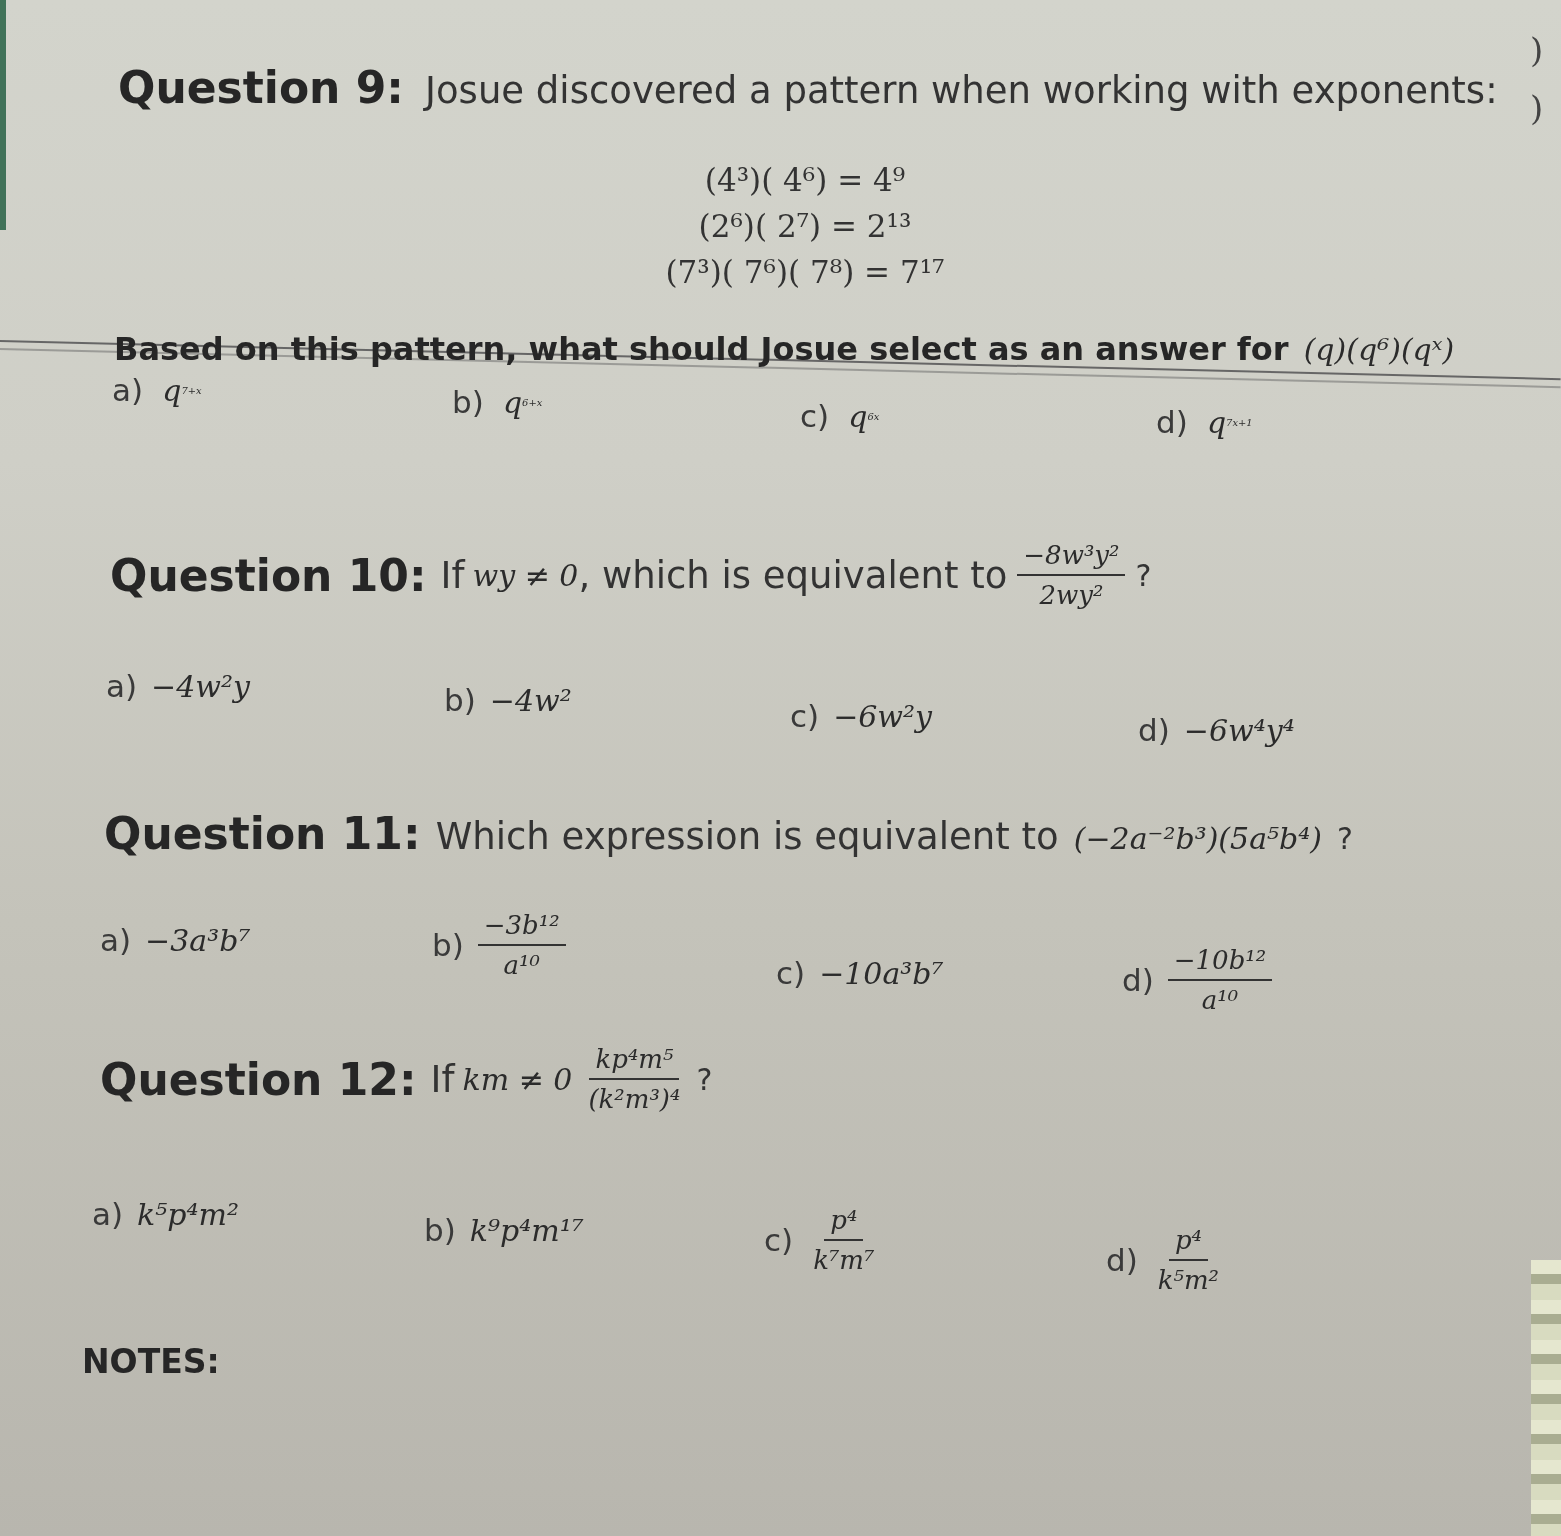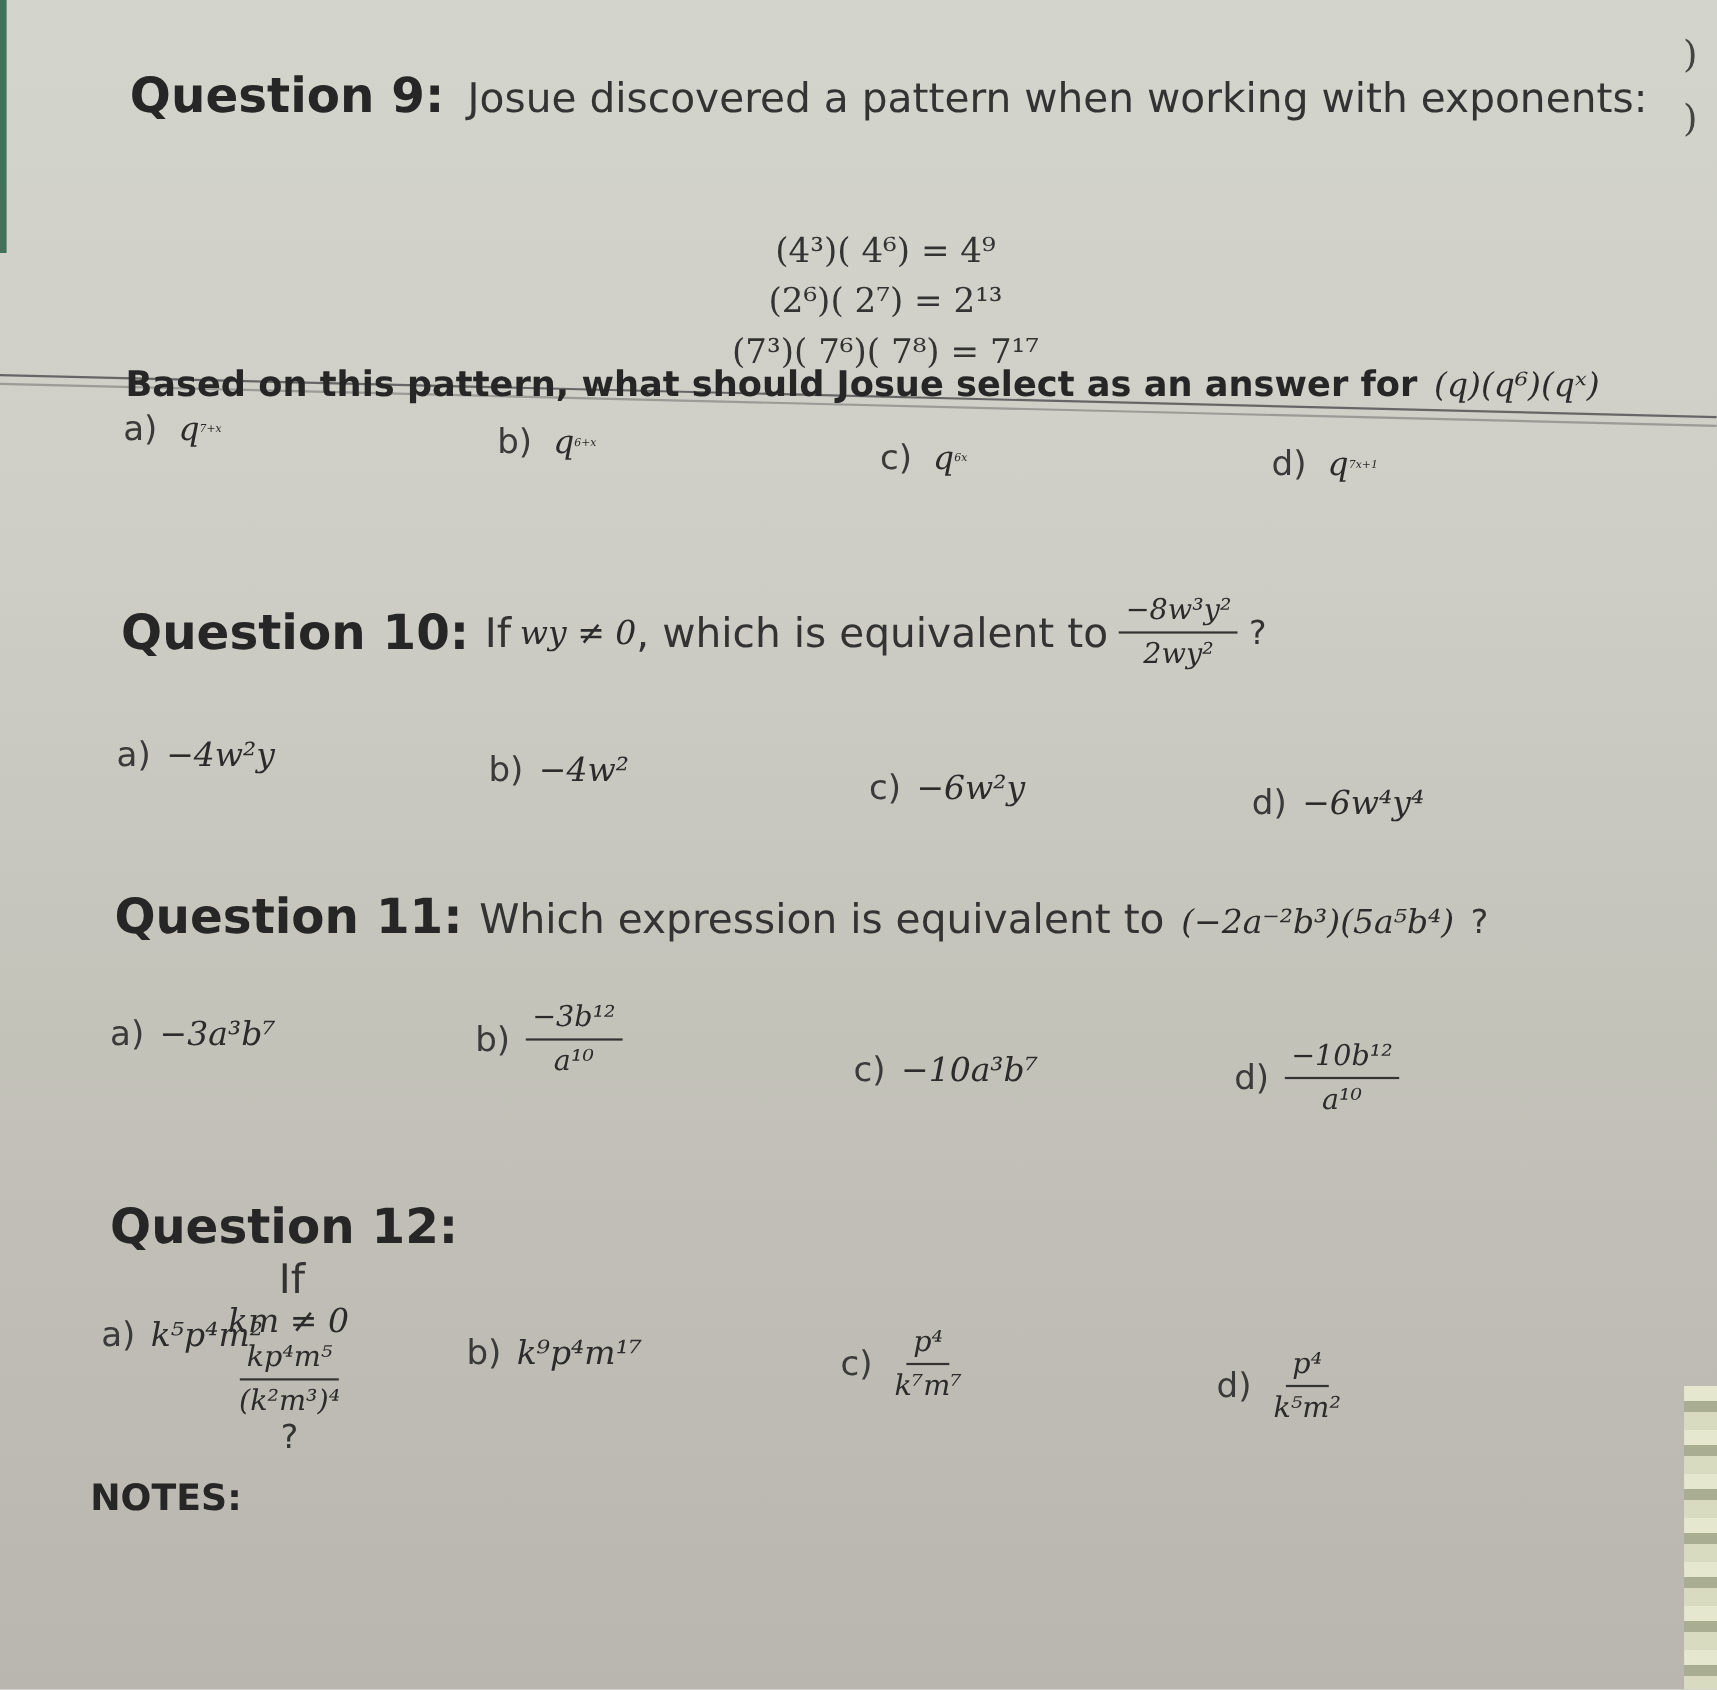--- a/index.html
+++ b/index.html
@@ -10,21 +10,21 @@
     color:#2b2b2b;
   }
   .page { position:absolute; left:0; top:0; width:1561px; height:1536px; }
   .left-edge { position:absolute; left:0; top:0; width:6px; height:230px; background:#1d5a3c; opacity:.8; }
   .right-foliage { position:absolute; right:0; top:1260px; width:30px; height:276px;
     background: repeating-linear-gradient(180deg,#e5e7cf 0 14px,#a9ad91 14px 24px,#d8dbc0 24px 40px); }
   .abs { position:absolute; white-space:nowrap; }
   .qhead { font-weight:bold; font-size:44px; color:#262626; }
   .qtext { font-size:37px; color:#333; }
   .math { font-family: "DejaVu Serif", serif; font-style:italic; }
-  .eq { font-family: "DejaVu Serif", serif; font-size:31px; color:#333; text-align:center;margin-top:48px; }
+  .eq { font-family: "DejaVu Serif", serif; font-size:31px; color:#333; text-align:center; }
   sup { font-size:62%; vertical-align: 0.7em; line-height:0; }
   .opt-label { font-size:31px; color:#3a3a3a; margin-right:14px; font-family:"DejaVu Sans", sans-serif; font-style:normal; }
   .opt-val { font-size:30px; }
   .frac { display:inline-flex; flex-direction:column; align-items:center; vertical-align:middle; font-family:"DejaVu Serif", serif; font-style:italic; font-size:26px; }
   .frac .num { padding:0 6px 4px 6px; border-bottom:2px solid #333; }
   .frac .den { padding:4px 6px 0 6px; }
   .q { color:#333; font-size:30px; margin-left:10px; }
   .strike { position:absolute; height:2px; background:#666; }
   .notes { font-weight:bold; font-size:33px; color:#262626; }
   .paren-mark { position:absolute; font-size:34px; color:#444; font-family:"DejaVu Serif", serif; }
@@ -119,21 +119,21 @@
     <span class="opt-label">c)</span><span class="math opt-val">−10a³b⁷</span>
   </div>
   <div class="abs" style="left:1122px;top:945px;display:flex;align-items:center;">
     <span class="opt-label">d)</span>
     <span class="frac">
       <span class="num">−10b¹²</span>
       <span class="den">a¹⁰</span>
     </span>
   </div>
 
-  <div class="abs" style="left:100px;top:1090px;display:flex;align-items:center;flex-direction:column;">
+  <div class="abs" style="left:100px;top:1044px;display:flex;align-items:center;">
     <span class="qhead">Question 12:</span>
     <span class="qtext" style="margin-left:14px;">If</span>
     <span class="math" style="font-size:30px;margin-left:8px;">km ≠ 0</span>
     <span class="frac" style="margin-left:10px;">
       <span class="num">kp⁴m⁵</span>
       <span class="den">(k²m³)⁴</span>
     </span>
     <span class="q">?</span>
   </div>
 

